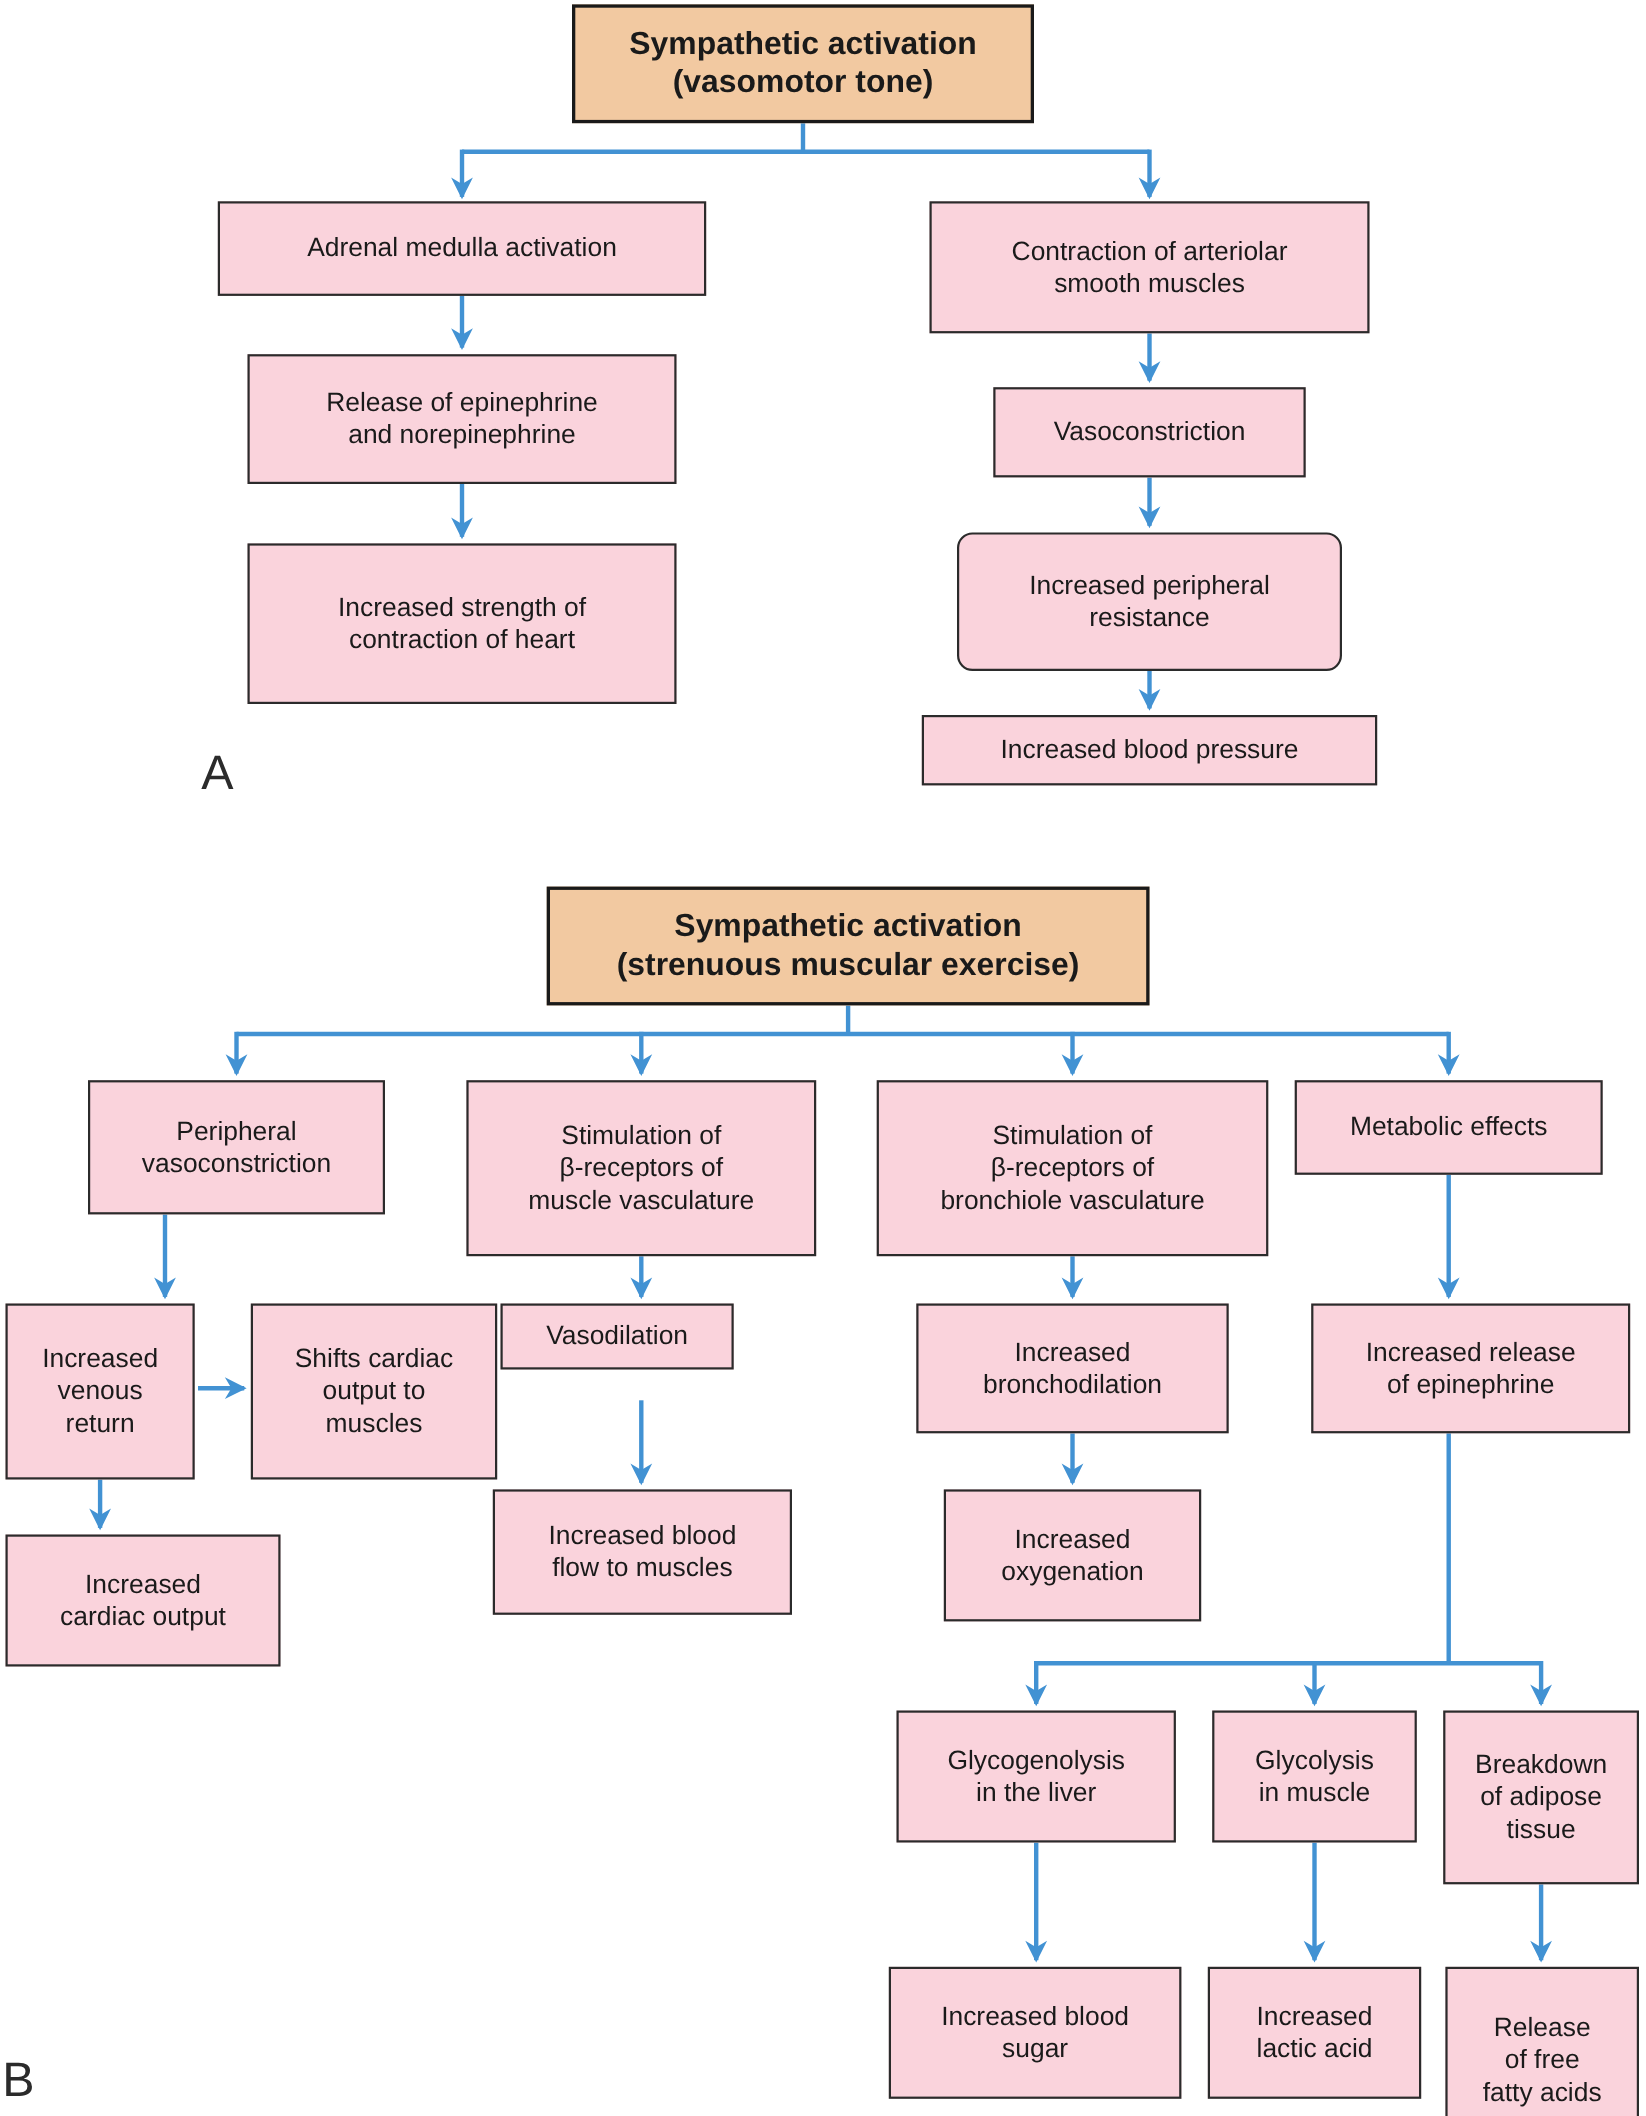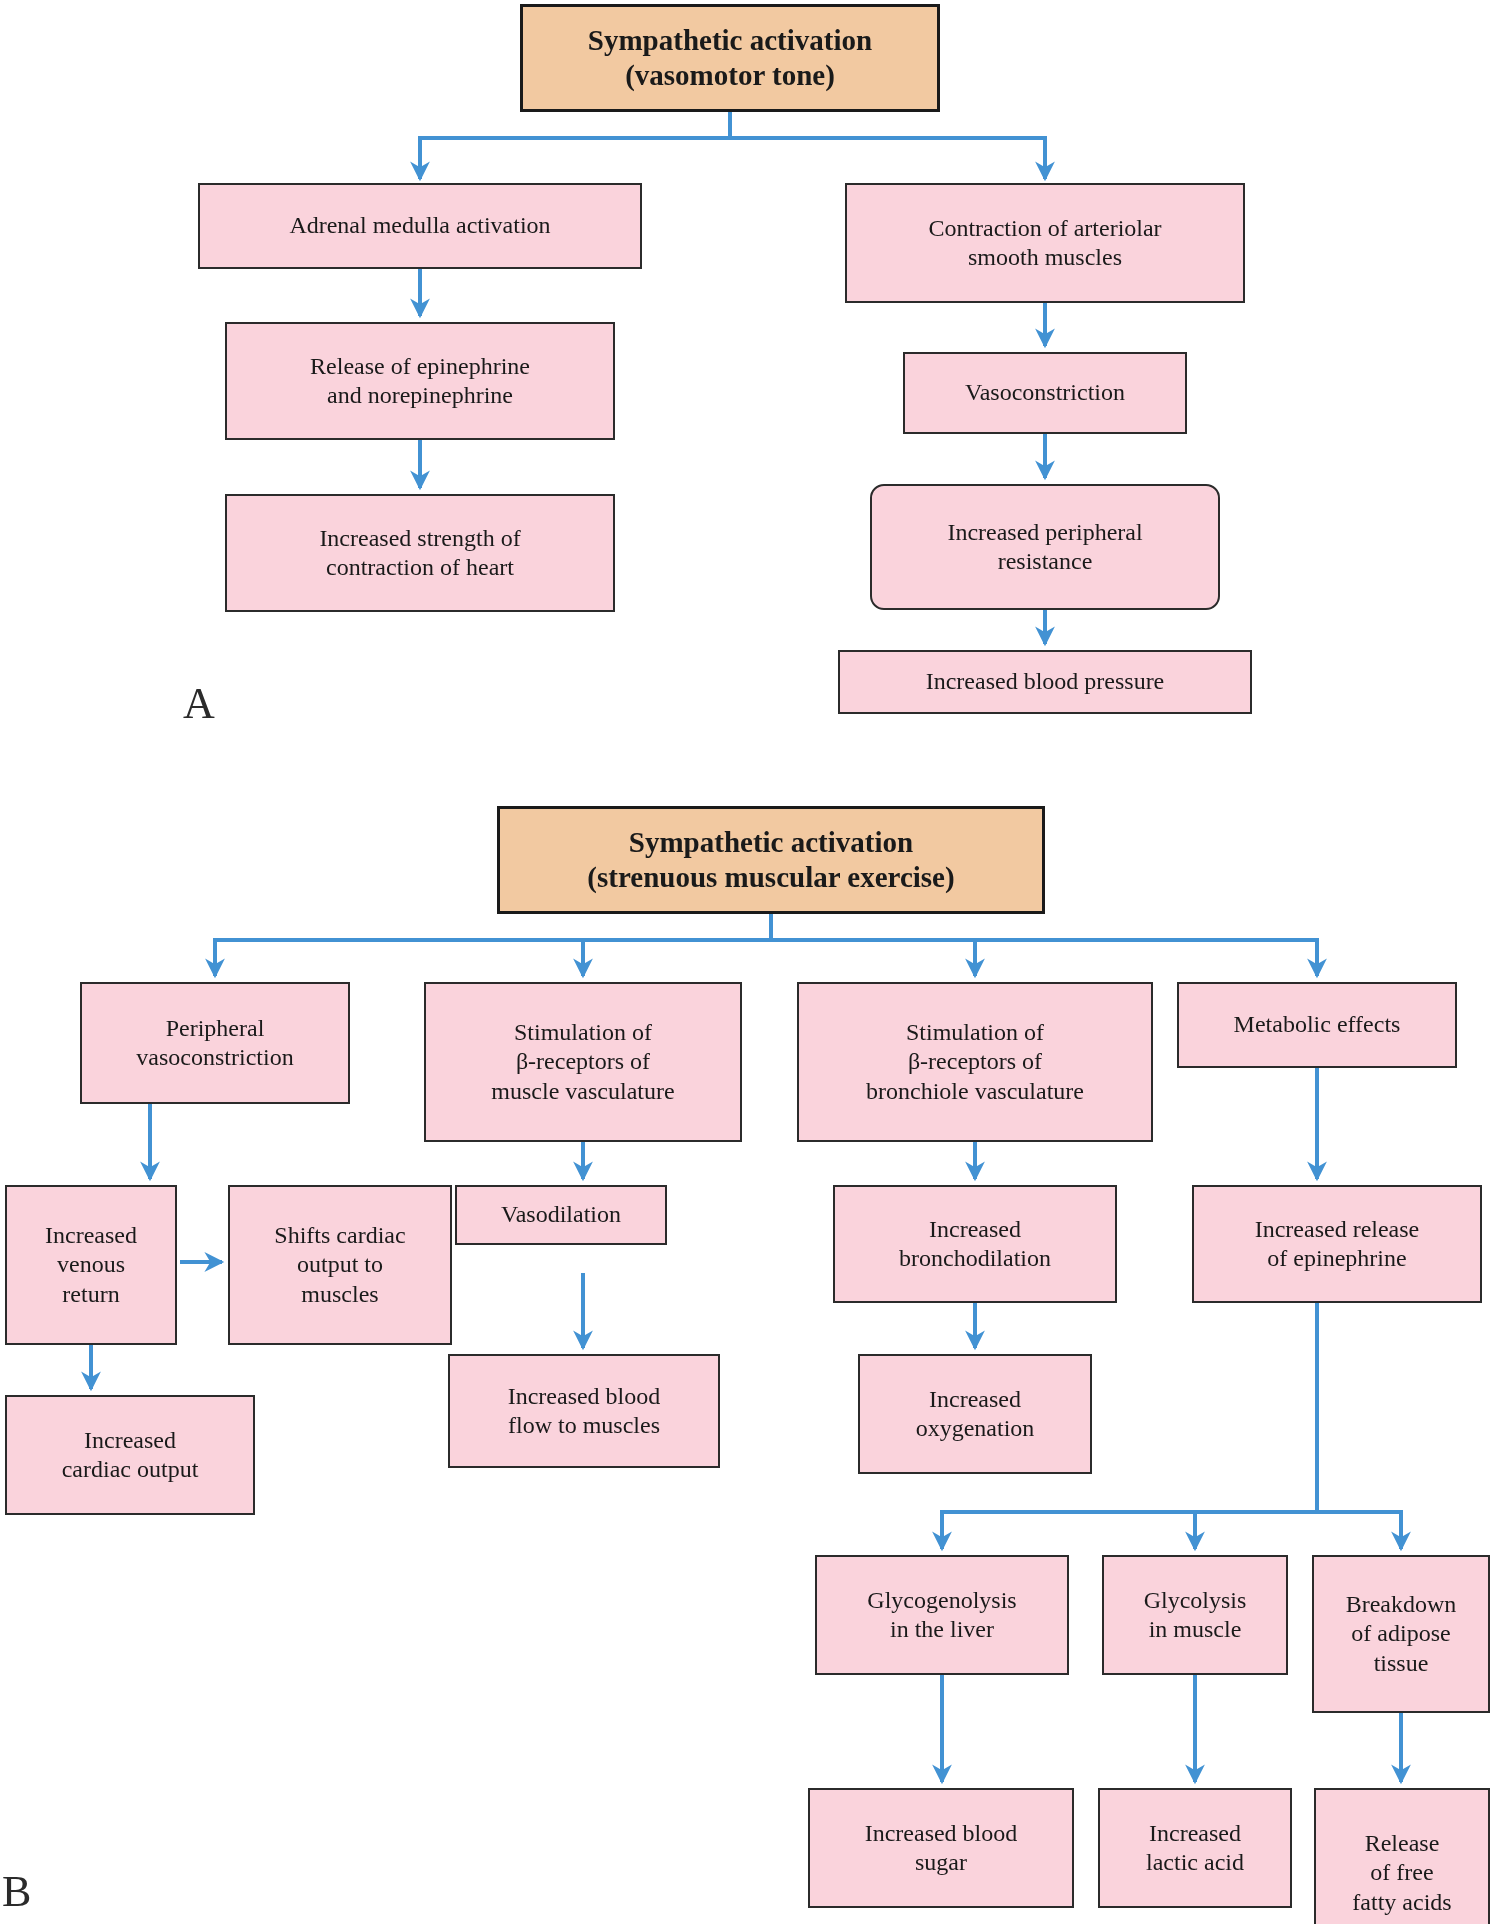--- a/index.html
+++ b/index.html
@@ -1,20 +1,20 @@
 <!DOCTYPE html>
 <html><head>
 <meta charset="utf-8">
 <style>
   html,body{margin:0;padding:0;background:#ffffff;}
   #canvas{
     position:relative;
     width:1496px;height:1924px;
     background:#ffffff;
-    font-family:Liberation Serif, serif;
+    font-family:Liberation Sans, sans-serif;
     color:#1a1a1a;
     overflow:hidden;
   }
   #wires{position:absolute;left:0;top:0;width:1496px;height:1924px;z-index:1;}
   .node,.hdr{
     position:absolute;z-index:2;
     display:flex;align-items:center;justify-content:center;
     text-align:center;
     white-space:pre-line;
     box-sizing:border-box;
@@ -86,21 +86,21 @@
     <line class="wire" x1="1195" y1="1675" x2="1195" y2="1782" marker-end="url(#ah)"></line>
     <line class="wire" x1="1401" y1="1713" x2="1401" y2="1782" marker-end="url(#ah)"></line>
   </svg>
 
   <div class="hdr" style="left:520px;top:4px;width:420px;height:108px;">Sympathetic activation
 (vasomotor tone)</div>
 
   <div class="node" style="left:198px;top:183px;width:444px;height:86px;">Adrenal medulla activation</div>
   <div class="node" style="left:225px;top:322px;width:390px;height:118px;">Release of epinephrine
 and norepinephrine</div>
-  <div class="node" style="left:225px;top:494px;width:390px;height:118px;">Increased strength of
+  <div class="node" style="left:225px;top:494px;width:390px;height:146px;">Increased strength of
 contraction of heart</div>
 
   <div class="node" style="left:845px;top:183px;width:400px;height:120px;">Contraction of arteriolar
 smooth muscles</div>
   <div class="node" style="left:903px;top:352px;width:284px;height:82px;">Vasoconstriction</div>
   <div class="node" style="left:870px;top:484px;width:350px;height:126px;border-radius:14px;">Increased peripheral
 resistance</div>
   <div class="node" style="left:838px;top:650px;width:414px;height:64px;">Increased blood pressure</div>
 
   <div class="panel-label" style="left:183px;top:678px;">A</div>

